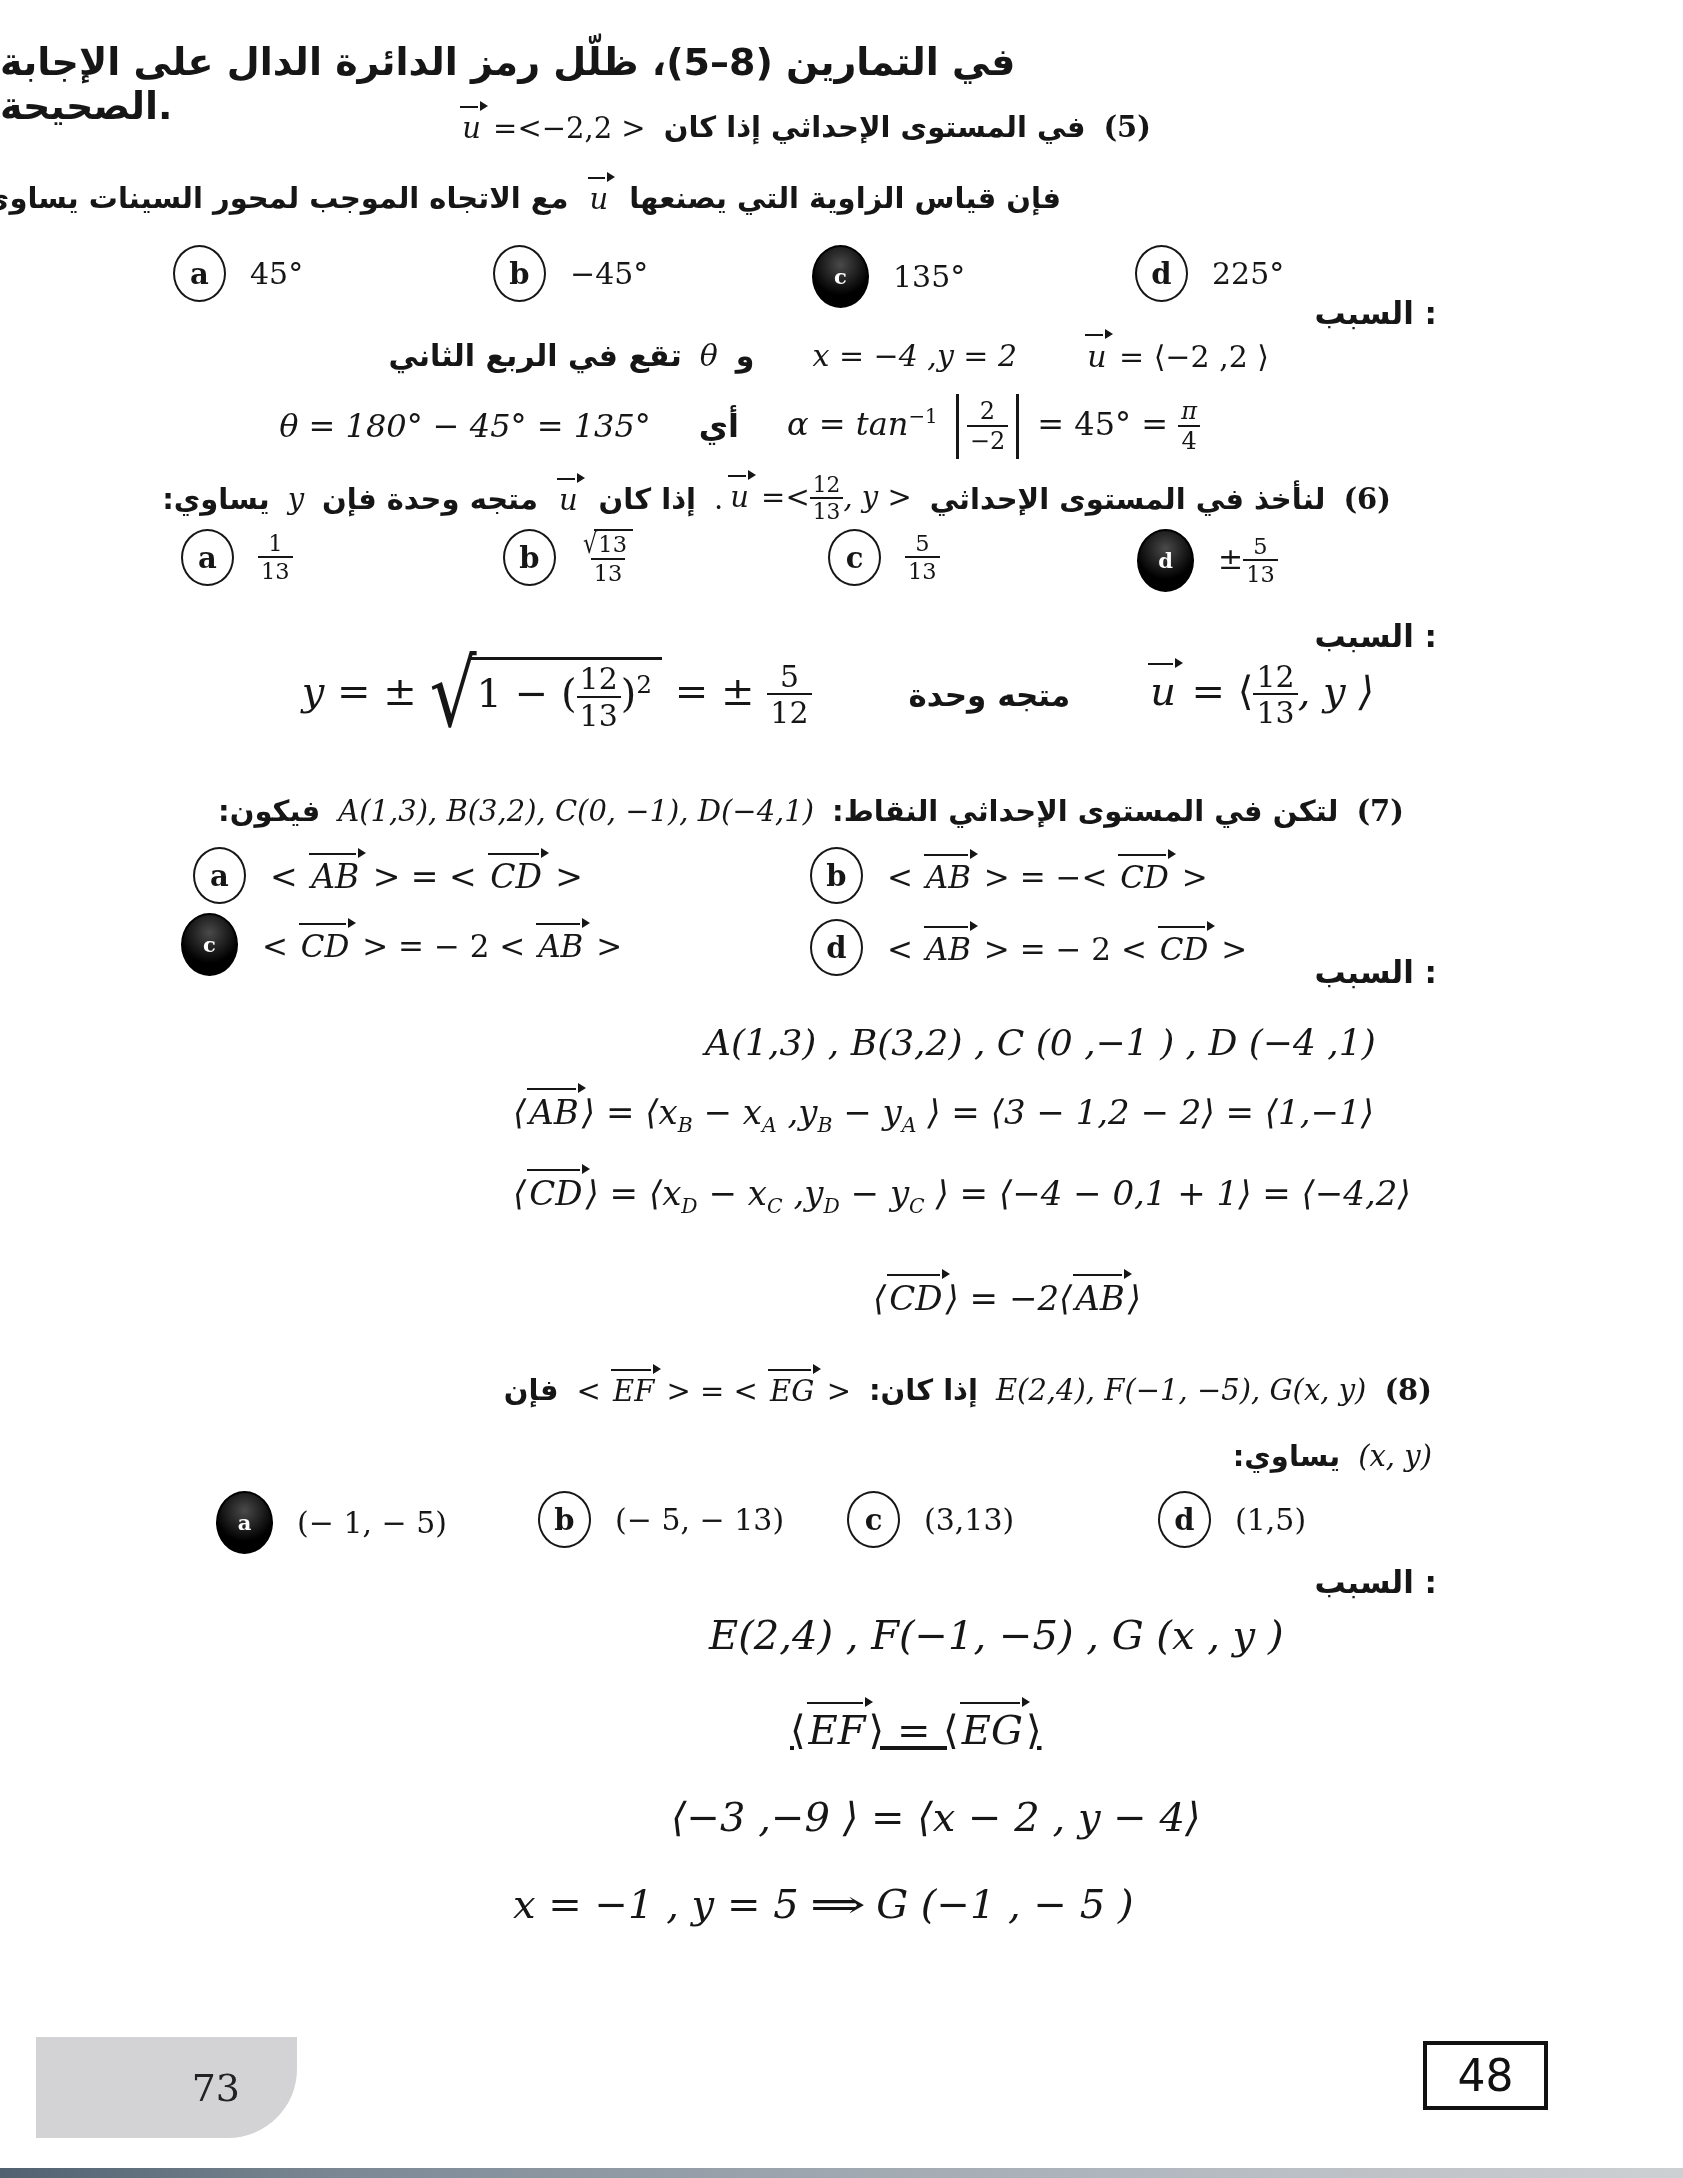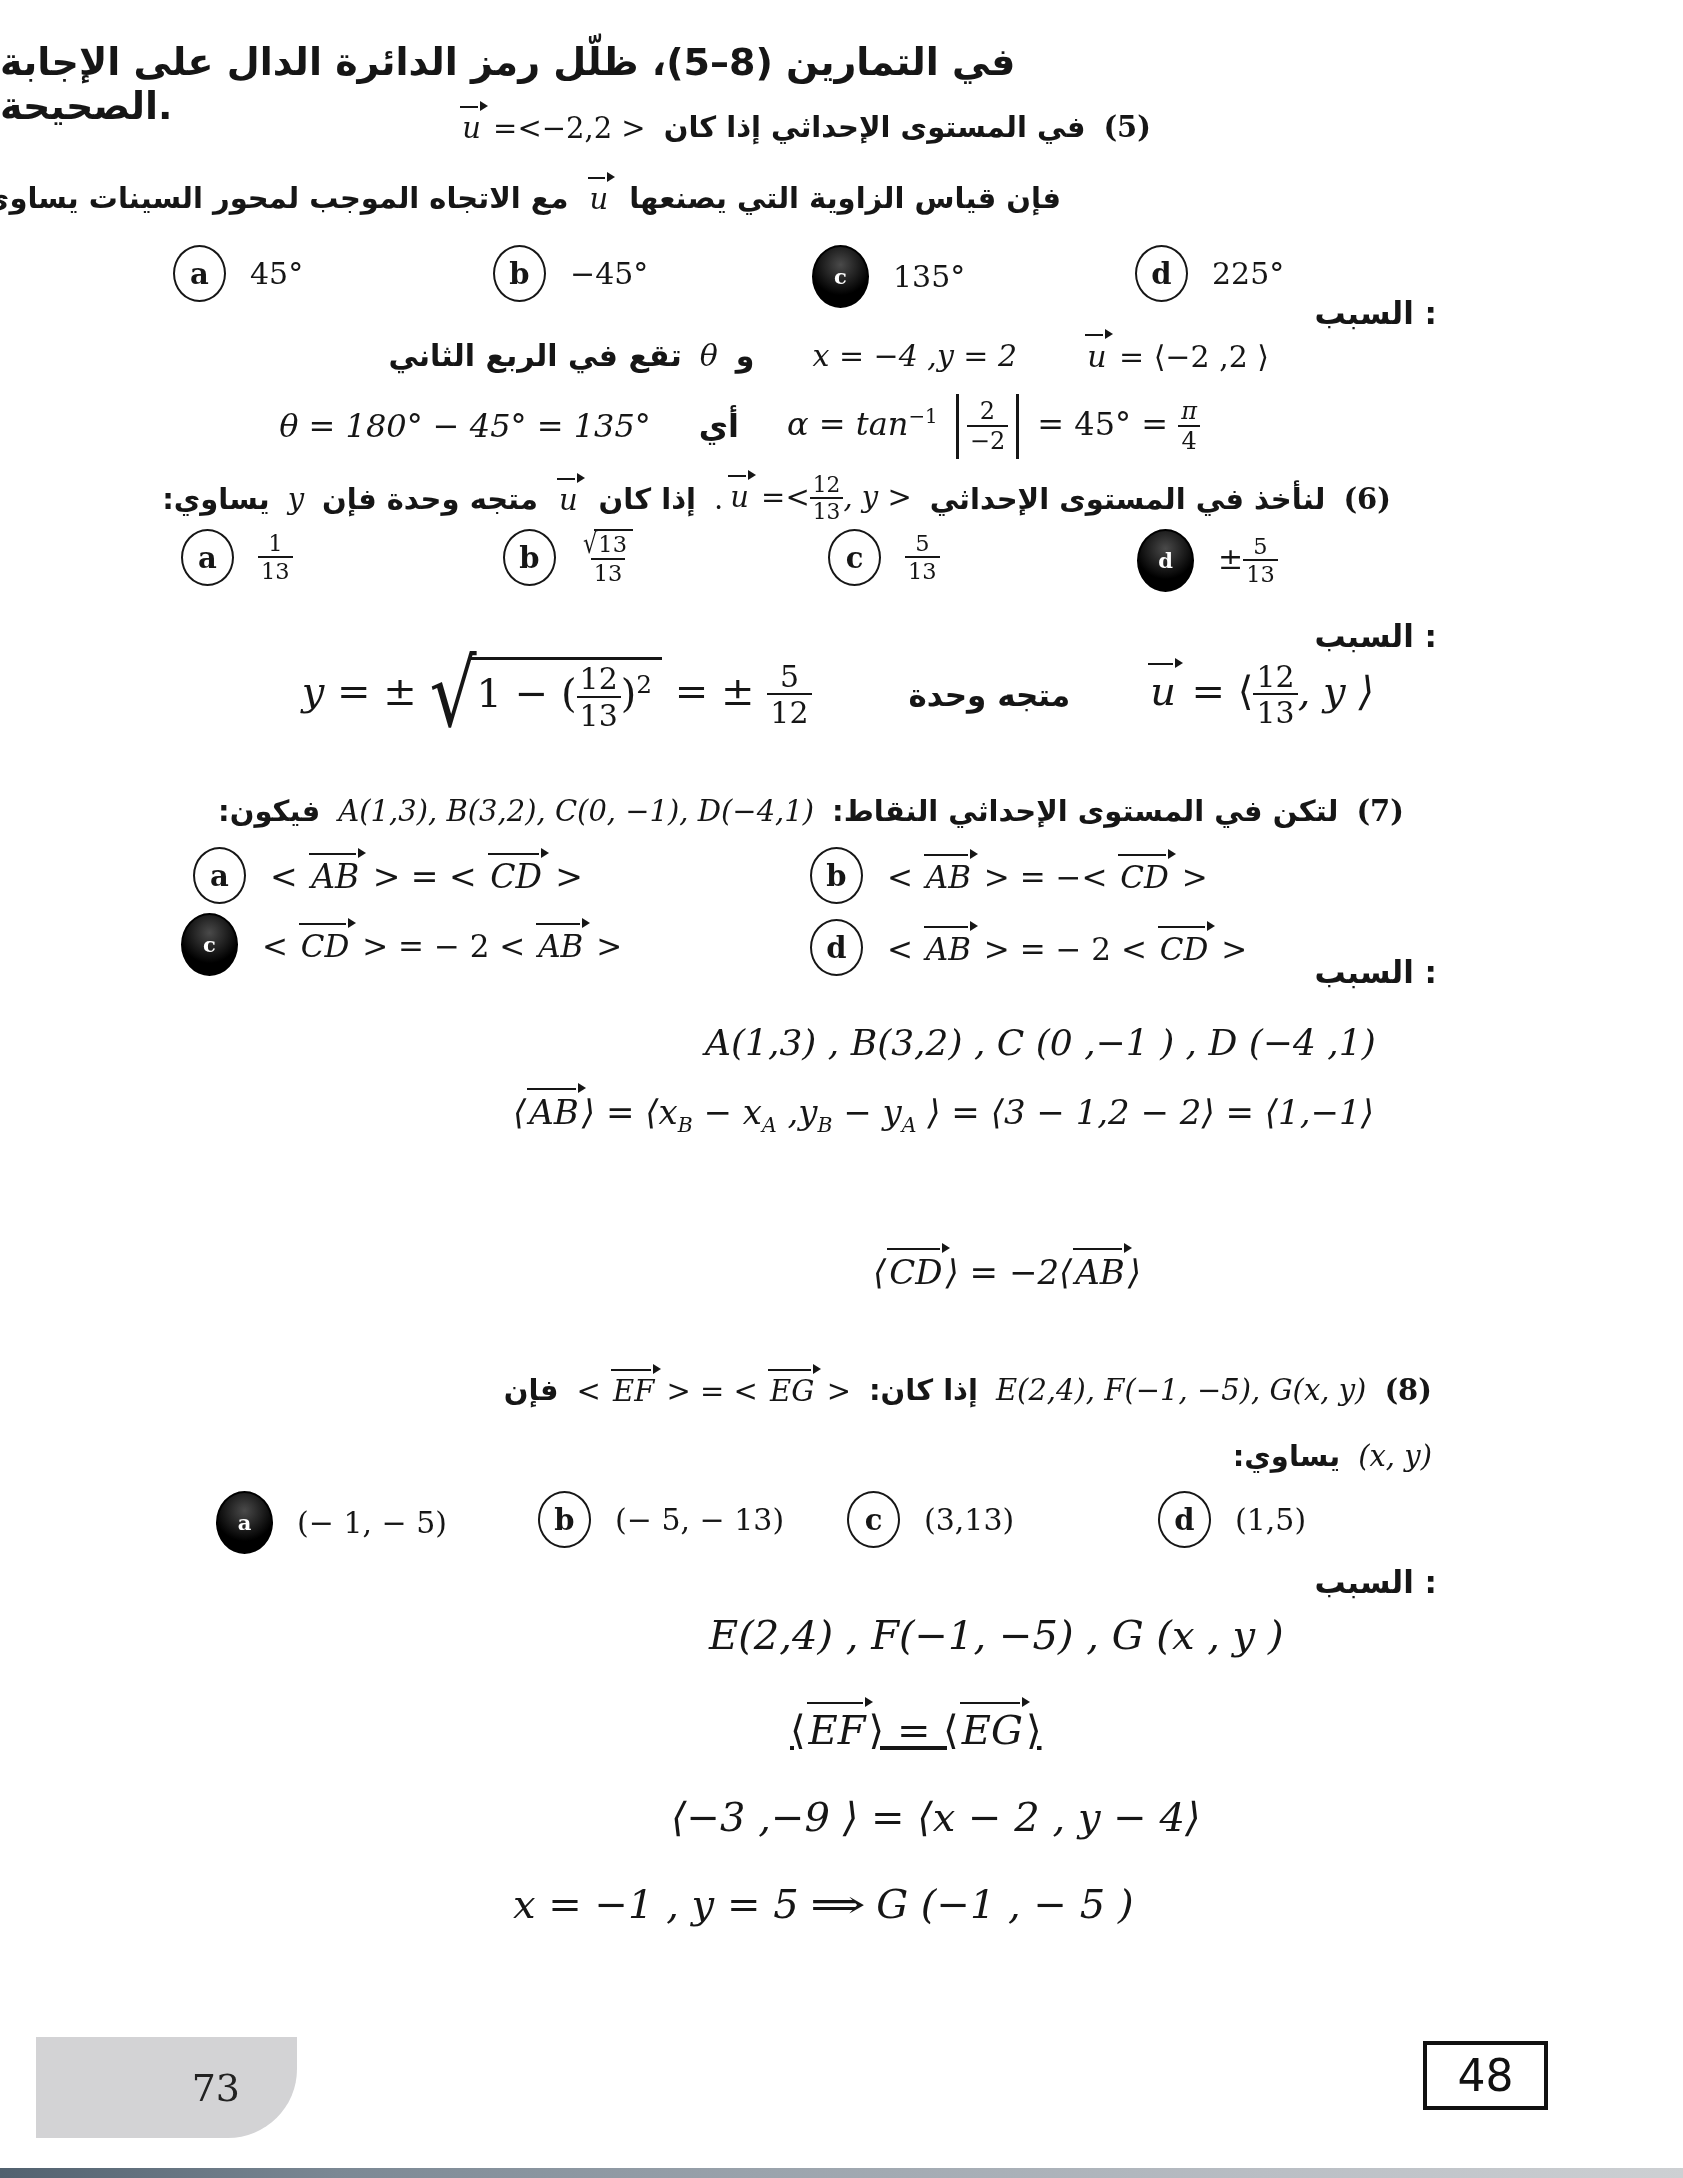--- a/index.html
+++ b/index.html
@@ -198,22 +198,23 @@
     <span class="bubble">d</span>
     <span class="olabel math" style="font-size:31px;"><span>&lt; </span><span class="vec">AB</span><span> &gt; = − 2 &lt; </span><span class="vec">CD</span><span> &gt;</span></span>
   </div>
 
   <div class="rlabel ar" style="top:954px;">السبب :</div>
 
   <div class="mline it" style="left:705px;top:1022px;font-size:36px;">A(1,3) , B(3,2) , C (0 ,−1 ) , D (−4 ,1)</div>
 
   <div class="mline it" style="left:513px;top:1091px;"><span>⟨</span><span class="vec">AB</span><span>⟩ = ⟨x</span><sub>B</sub><span> − x</span><sub>A</sub><span> ,y</span><sub>B</sub><span> − y</span><sub>A</sub><span> ⟩ =  ⟨3 − 1,2 − 2⟩ = ⟨1,−1⟩</span></div>
 
-
-  <div class="mline it" style="left:873px;top:1251px;"><span>⟨</span><span class="vec">CD</span><span>⟩ = −2⟨</span><span class="vec">AB</span><span>⟩</span></div>
+  <div class="mline it" style="left:513px;top:1172px;"><span>⟨</span><span class="vec">CD</span><span>⟩ = ⟨x</span><sub>D</sub><span> − x</span><sub>C</sub><span> ,y</span><sub>D</sub><span> − y</span><sub>C</sub><span> ⟩ =  ⟨−4 − 0,1 + 1⟩ = ⟨−4,2⟩</span></div>
+
+  <div class="mline it" style="left:873px;top:1277px;"><span>⟨</span><span class="vec">CD</span><span>⟩ = −2⟨</span><span class="vec">AB</span><span>⟩</span></div>
 
   <div class="row" style="top:1372px;right:251px;">
     <span class="qnum">(8)</span>
     <span class="math it">E(2,4), F(−1, −5), G(x, y)</span>
     <span class="ar">إذا كان:</span>
     <span class="math"><span>&lt; </span><span class="vec">EF</span><span> &gt; = &lt; </span><span class="vec">EG</span><span> &gt;</span></span>
     <span class="ar">فإن</span>
   </div>
   <div class="row" style="top:1439px;right:251px;">
     <span class="math it">(x, y)</span>

